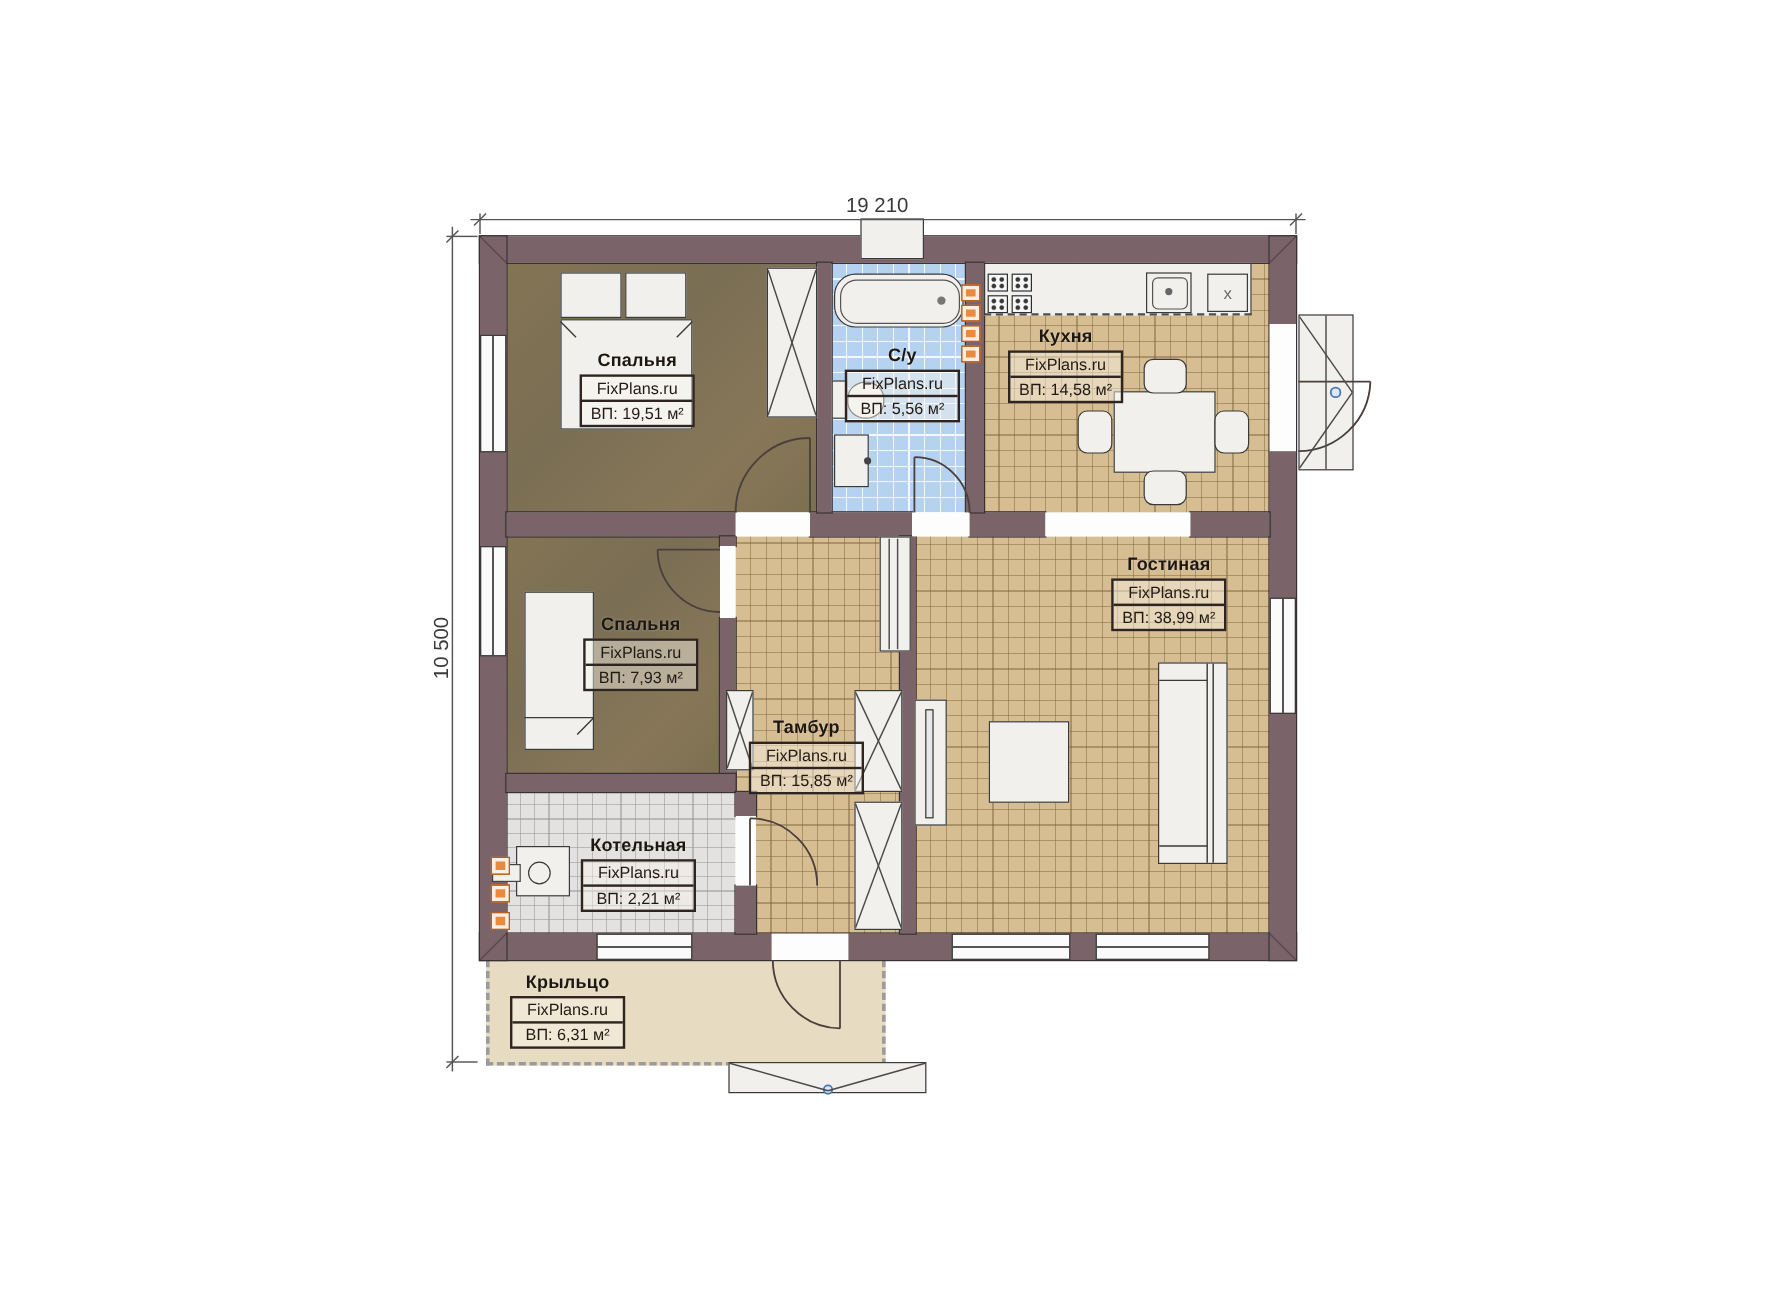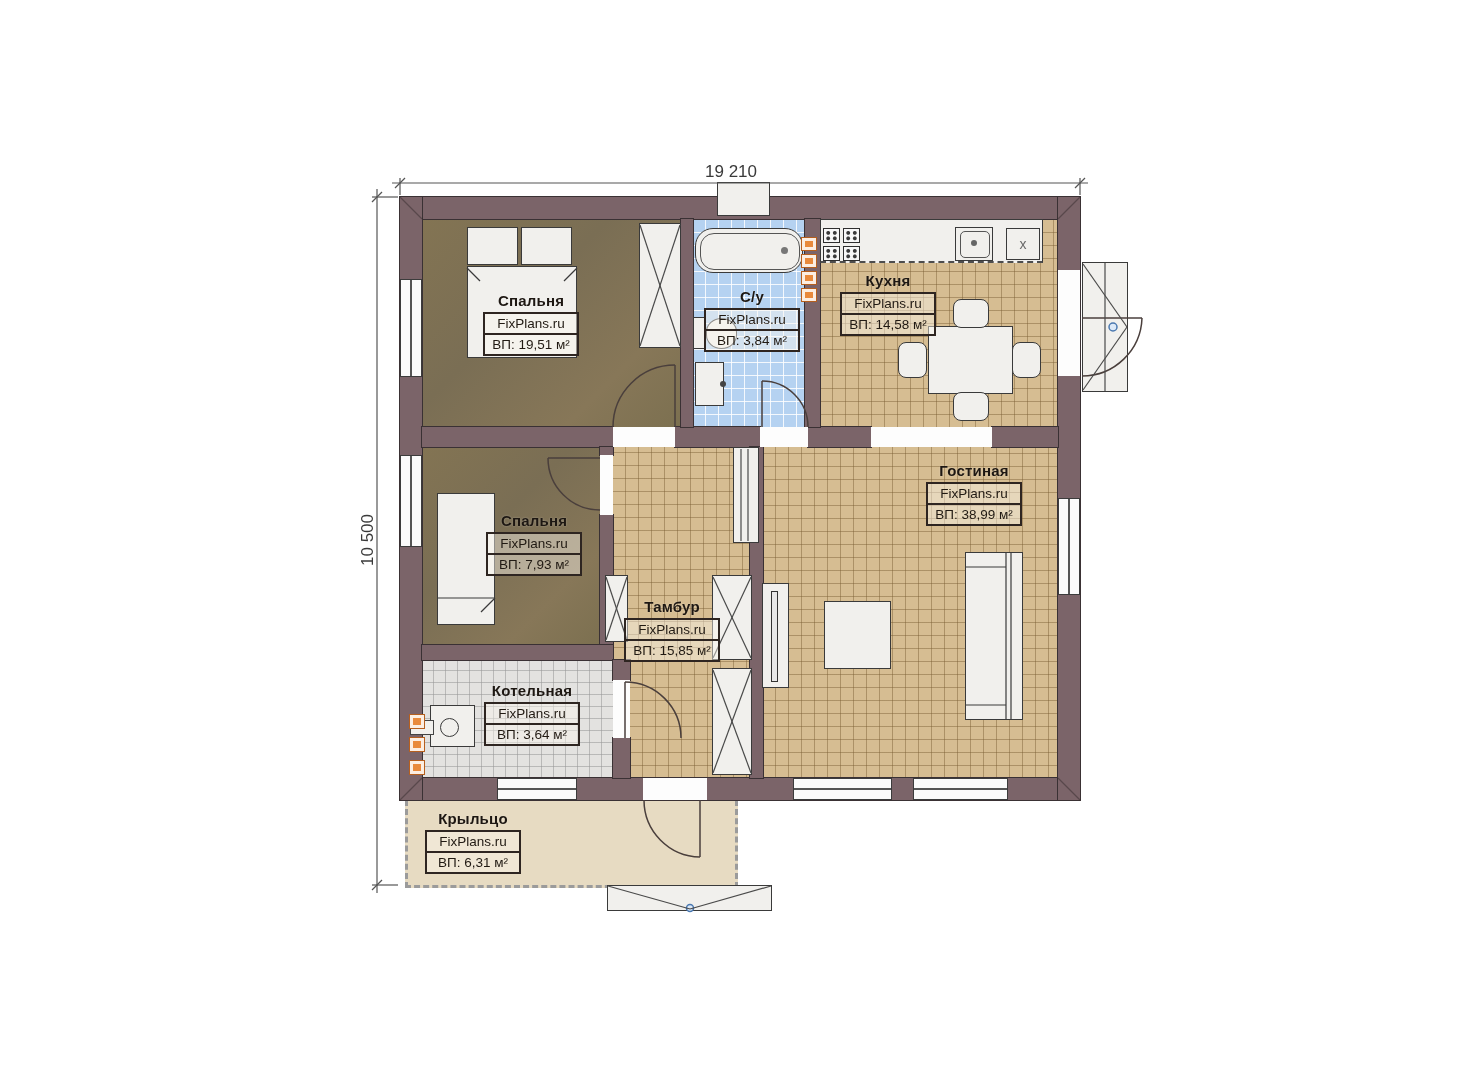--- a/index.html
+++ b/index.html
@@ -241,21 +241,21 @@
     <div class="room-name">Спальня</div>
     <div class="wm-box">
       <div class="wm-top">FixPlans.ru</div>
       <div class="wm-bottom">ВП: 19,51 м²</div>
     </div>
   </div>
   <div class="room-label" style="left:752px;top:288px;">
     <div class="room-name">С/у</div>
     <div class="wm-box">
       <div class="wm-top">FixPlans.ru</div>
-      <div class="wm-bottom">ВП: 3,84 м²</div>
+      <div class="wm-bottom">ВП: 5,56 м²</div>
     </div>
   </div>
   <div class="room-label" style="left:888px;top:272px;">
     <div class="room-name">Кухня</div>
     <div class="wm-box">
       <div class="wm-top">FixPlans.ru</div>
       <div class="wm-bottom">ВП: 14,58 м²</div>
     </div>
   </div>
   <div class="room-label" style="left:974px;top:462px;">
@@ -272,25 +272,25 @@
       <div class="wm-bottom">ВП: 7,93 м²</div>
     </div>
   </div>
   <div class="room-label" style="left:672px;top:598px;">
     <div class="room-name">Тамбур</div>
     <div class="wm-box">
       <div class="wm-top">FixPlans.ru</div>
       <div class="wm-bottom">ВП: 15,85 м²</div>
     </div>
   </div>
-  <div class="room-label" style="left:532px;top:682px;">
+  <div class="room-label" style="left:532px;top:696px;">
     <div class="room-name">Котельная</div>
     <div class="wm-box">
       <div class="wm-top">FixPlans.ru</div>
-      <div class="wm-bottom">ВП: 3,64 м²</div>
+      <div class="wm-bottom">ВП: 2,21 м²</div>
     </div>
   </div>
   <div class="room-label" style="left:473px;top:810px;">
     <div class="room-name">Крыльцо</div>
     <div class="wm-box">
       <div class="wm-top">FixPlans.ru</div>
       <div class="wm-bottom">ВП: 6,31 м²</div>
     </div>
   </div>
 

